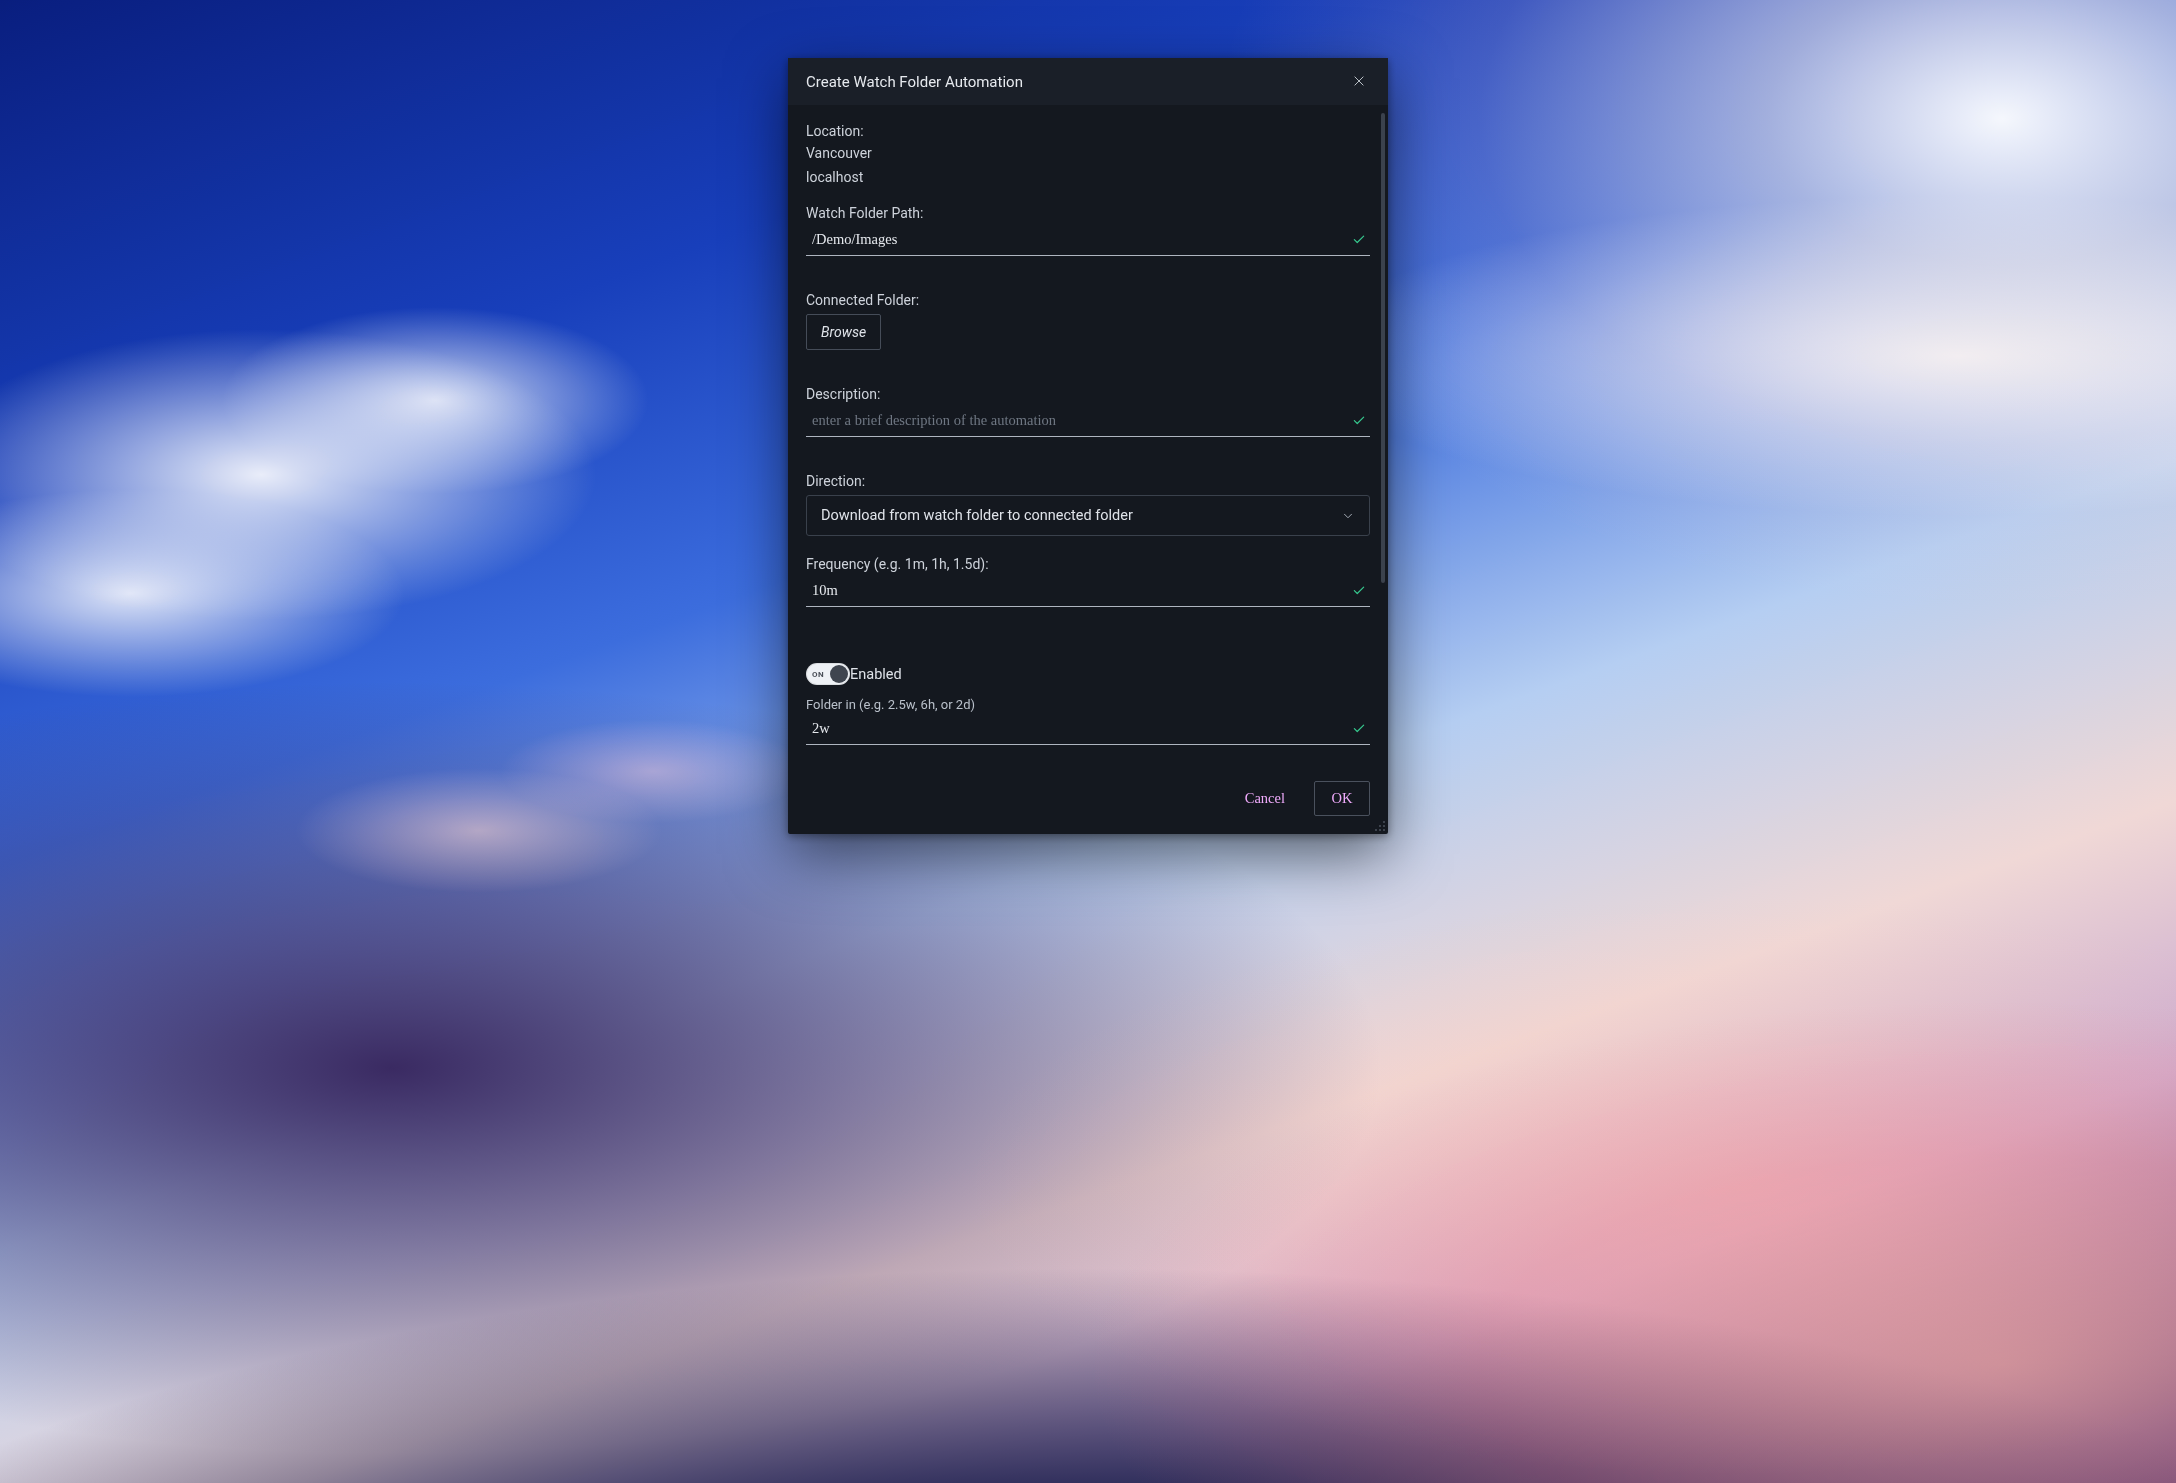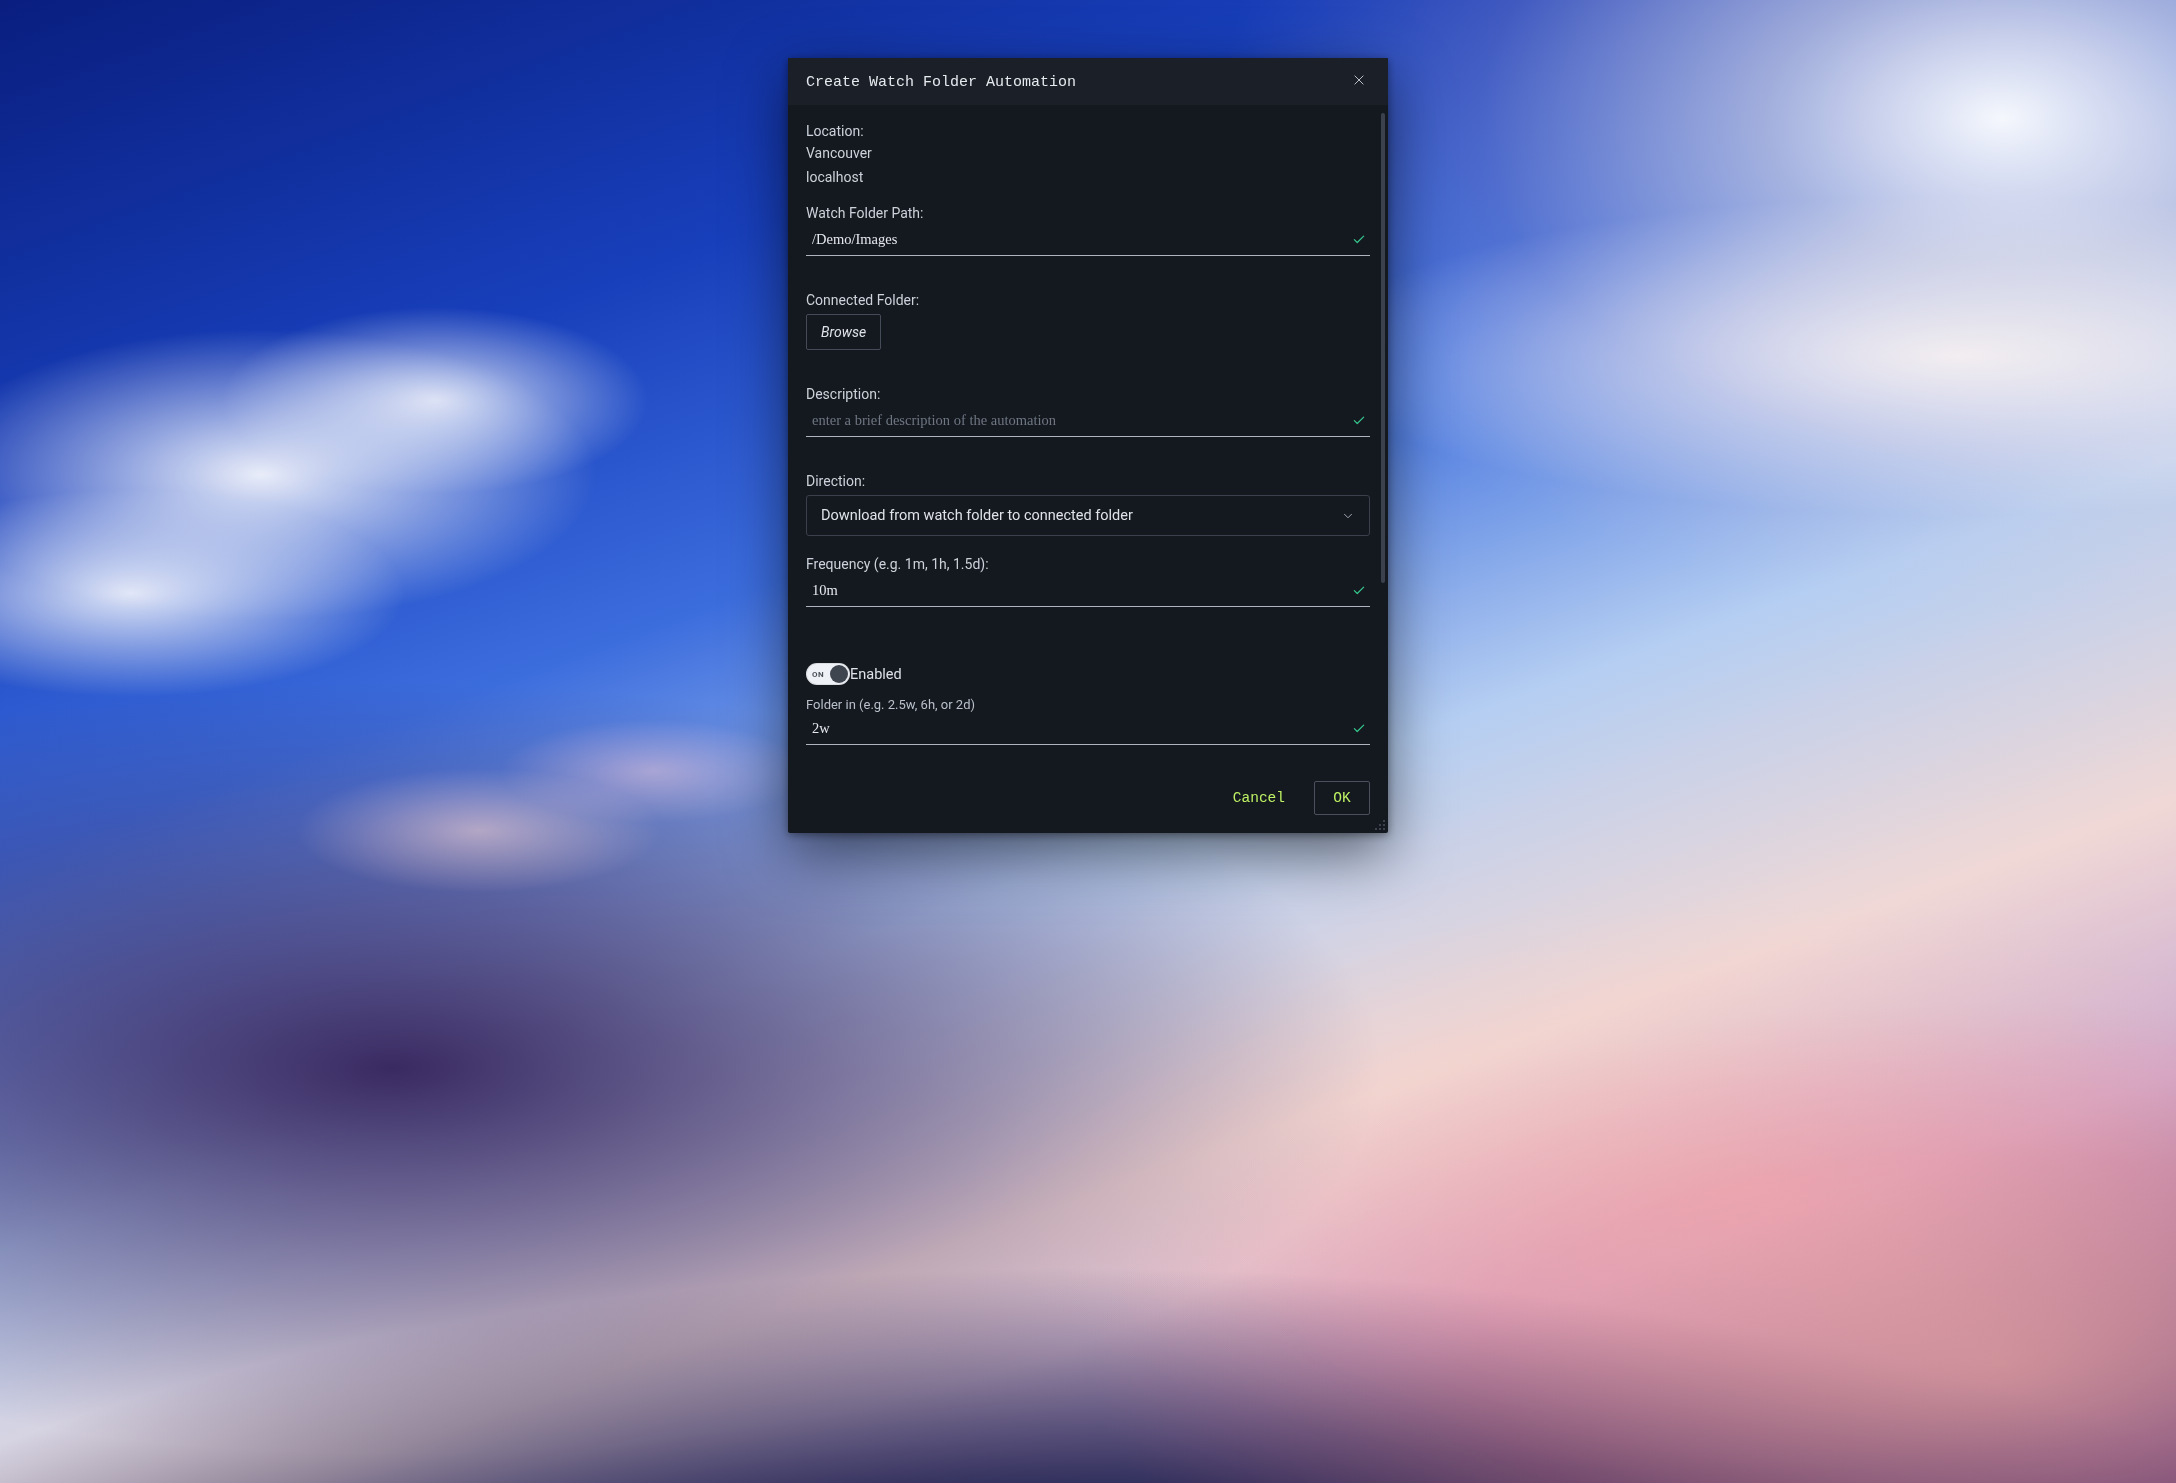--- a/index.html
+++ b/index.html
@@ -61,21 +61,20 @@
     flex-direction: column;
     font-size: 14px;
   }
 
   .dialog-header {
     display: flex;
     align-items: center;
     justify-content: space-between;
     padding: 13px 18px 12px 18px;
     background: #1a1f28;
-    font-family: Liberation Mono, monospace;
   }
   .dialog-title {
     font-size: 15px;
     color: #e6e9ee;
     font-weight: 400;
   }
   .close-btn {
     width: 22px; height: 22px;
     display: flex; align-items: center; justify-content: center;
     color: #c7ccd4;
@@ -238,27 +237,27 @@
   .dialog-footer {
     display: flex;
     justify-content: flex-end;
     gap: 12px;
     padding: 18px 18px 18px 18px;
     position: relative;
   }
   .btn {
     background: transparent;
     border: 1px solid #4a515d;
-    color: #bef264;
+    color: #f0abfc;
     font-size: 14.5px;
     padding: 8px 16px;
     min-width: 56px;
     border-radius: 2px;
     cursor: pointer;
-    font-family: Liberation Mono, monospace;
+    font-family: Liberation Serif, serif;
     text-align: center;
   }
   .btn.cancel {
     border-color: transparent;
   }
 
   .resize-grip {
     position: absolute;
     right: 2px;
     bottom: 2px;

